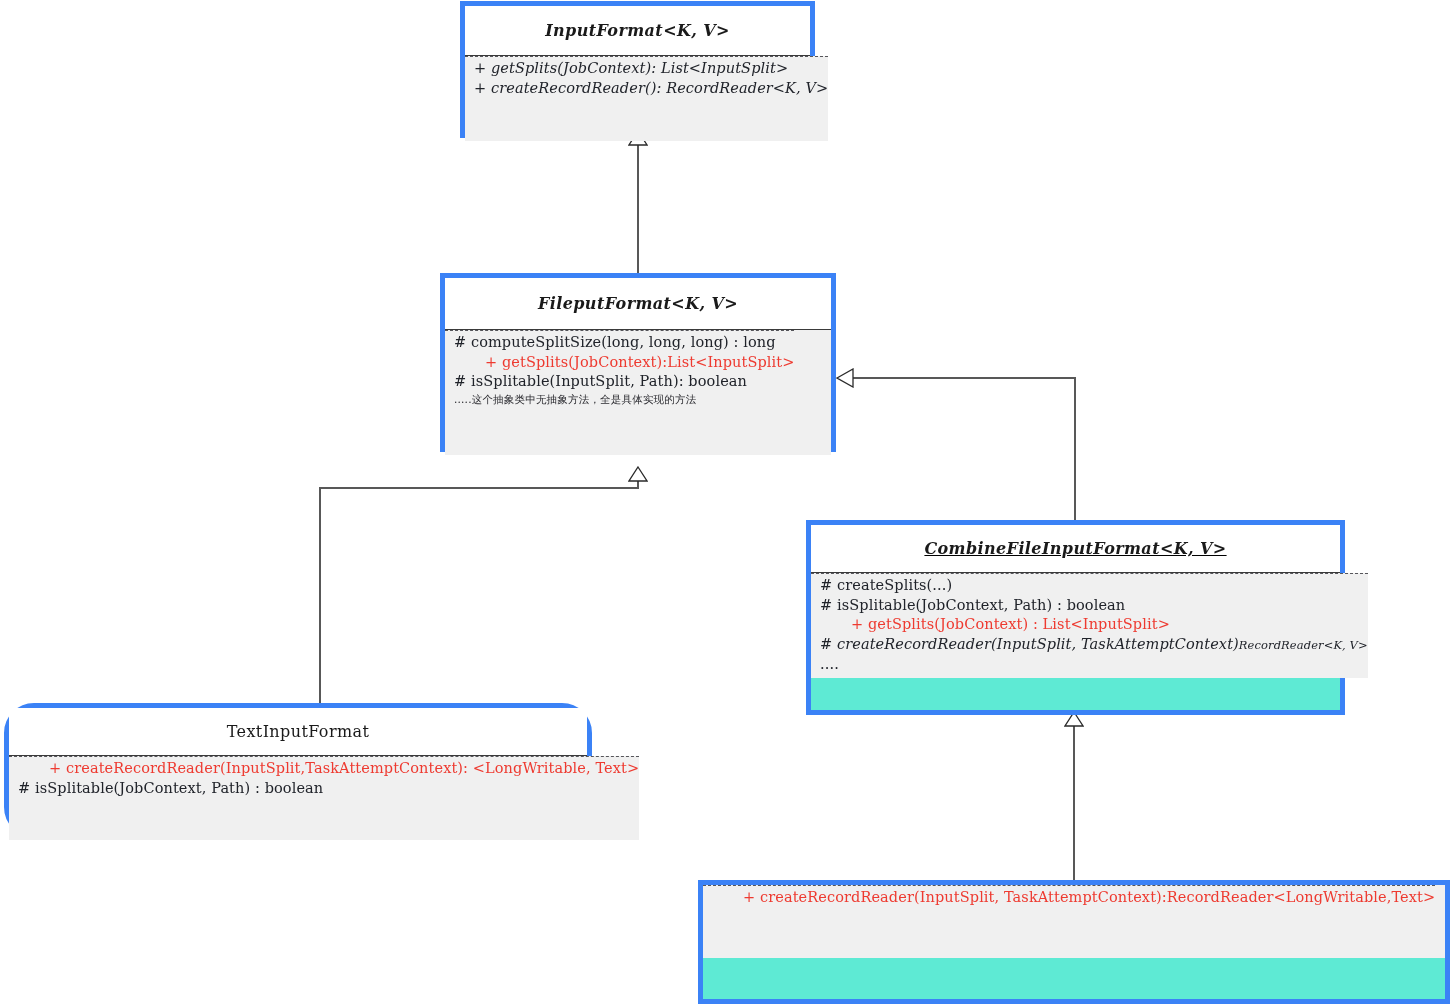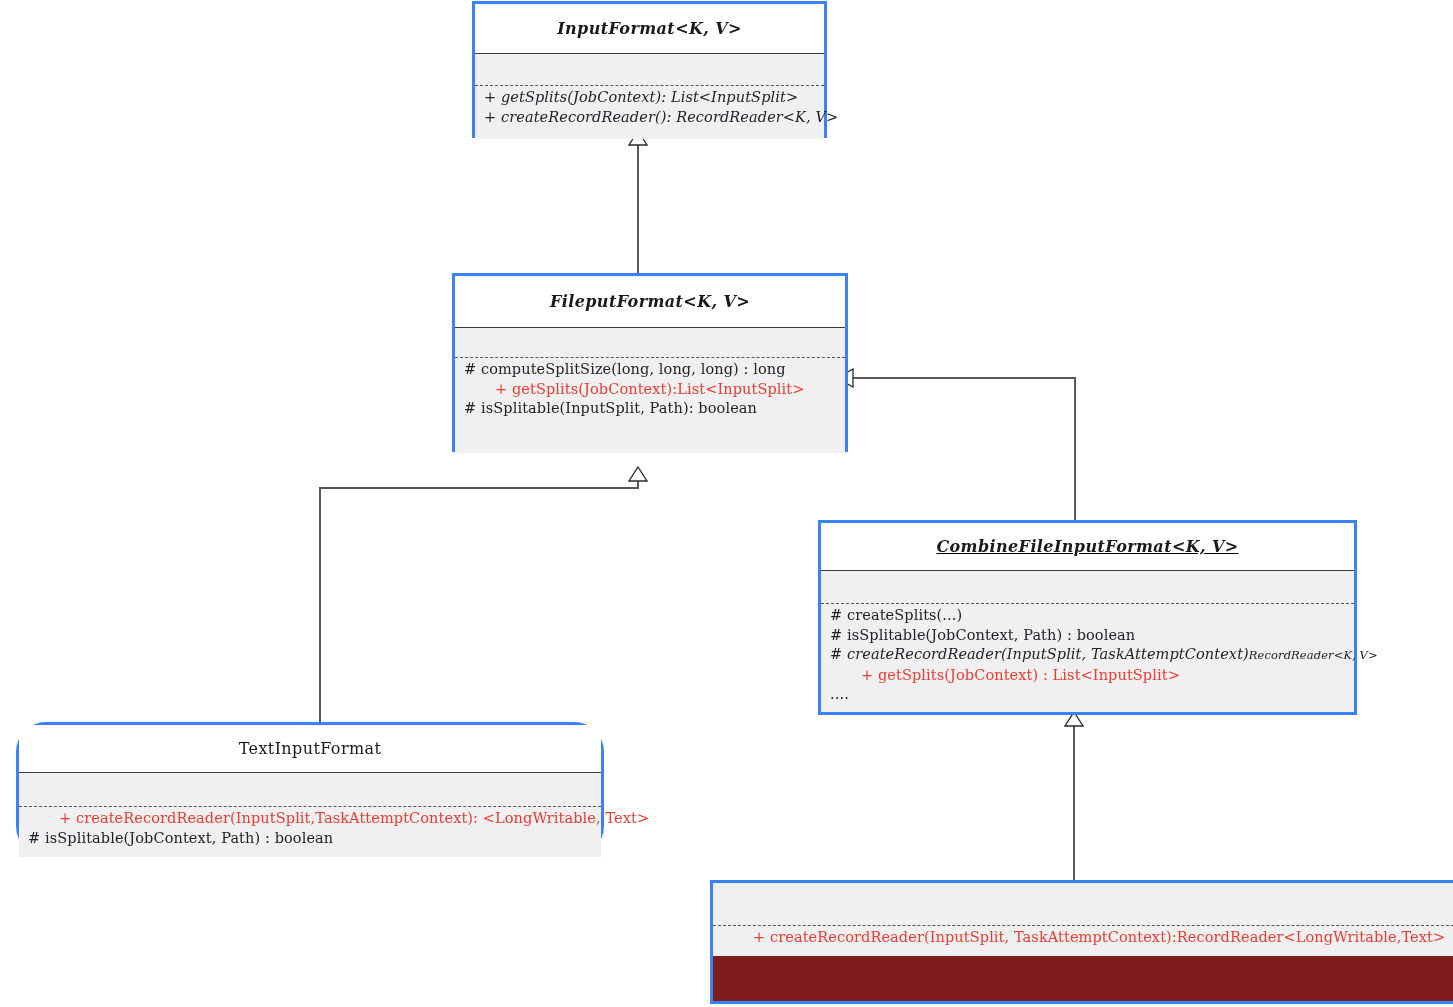--- a/index.html
+++ b/index.html
@@ -11,24 +11,23 @@
     position: relative;
     width: 1453px;
     height: 1007px;
     background: #ffffff;
     font-family: "DejaVu Serif", serif;
     overflow: hidden;
   }
   .uml-class {
     position: absolute;
     box-sizing: border-box;
-    border: 3px solid #3b82f6;
-    background: #7f1d1d;
+    border: 5px solid #3b82f6;
+    background: #5eead4;
     z-index: 3;
-    margin-left: 12px;
   }
   .uml-header {
     box-sizing: border-box;
     display: flex;
     align-items: center;
     justify-content: center;
     background: #ffffff;
     border-bottom: 1px solid #3a3a3a;
     text-align: center;
   }
@@ -50,21 +49,21 @@
     box-sizing: border-box;
     background: #f0f0f0;
     border-top: 1px dashed #55555a;
     padding: 2px 0 3px 0;
   }
   .uml-body-wrap {
     box-sizing: border-box;
     background: #f0f0f0;
     height: 100%;
     display: flex;
-    flex-direction: column;
+    flex-direction: row;
   }
   .op-line {
     font-size: 14.5px;
     line-height: 19.5px;
     color: #20232a;
     white-space: nowrap;
     padding-left: 9px;
     letter-spacing: 0.1px;
   }
   .op-line.red {
@@ -146,41 +145,42 @@
   <div class="uml-class" style="left:440px; top:273px; width:396px; height:179px;">
     <div class="uml-header" style="height:52px;">
       <span class="uml-title abstract">FileputFormat&lt;K, V&gt;</span>
     </div>
     <div class="uml-body-wrap" style="height:125px;">
       <div class="uml-attrs" style="height:29px;"></div>
       <div class="uml-ops">
         <div class="op-line"># computeSplitSize(long, long, long) : long</div>
         <div class="op-line red">+ getSplits(JobContext):List&lt;InputSplit&gt;</div>
         <div class="op-line"># isSplitable(InputSplit, Path): boolean</div>
+        <div class="op-line cn">.....这个抽象类中无抽象方法，全是具体实现的方法</div>
       </div>
     </div>
   </div>
 
   <div class="uml-class" style="left:806px; top:520px; width:539px; height:195px;">
     <div class="uml-header" style="height:48px;text-decoration:underline;">
       <span class="uml-title abstract">CombineFileInputFormat&lt;K, V&gt;</span>
     </div>
-    <div class="uml-body-wrap" style="height:141px;">
+    <div class="uml-body-wrap" style="height:105px;">
       <div class="uml-attrs" style="height:32px;"></div>
       <div class="uml-ops">
         <div class="op-line"># createSplits(...)</div>
         <div class="op-line"># isSplitable(JobContext, Path) : boolean</div>
+        <div class="op-line red">+ getSplits(JobContext) : List&lt;InputSplit&gt;</div>
         <div class="op-line italic"><span># createRecordReader(InputSplit, TaskAttemptContext)</span><span class="tail">RecordReader&lt;K, V&gt;</span></div>
-        <div class="op-line red">+ getSplits(JobContext) : List&lt;InputSplit&gt;</div>
         <div class="op-line">....</div>
       </div>
     </div>
   </div>
 
-  <div class="uml-class" style="left:4px; top:722px; width:588px; height:134px;border-radius:30px;">
+  <div class="uml-class" style="left:4px; top:703px; width:588px; height:134px;border-radius:30px;">
     <div class="uml-header" style="height:48px;">
       <span class="uml-title">TextInputFormat</span>
     </div>
     <div class="uml-body-wrap" style="height:84px;">
       <div class="uml-attrs" style="height:33px;"></div>
       <div class="uml-ops">
         <div class="op-line red">+ createRecordReader(InputSplit,TaskAttemptContext): &lt;LongWritable, Text&gt;</div>
         <div class="op-line"># isSplitable(JobContext, Path) : boolean</div>
       </div>
     </div>

